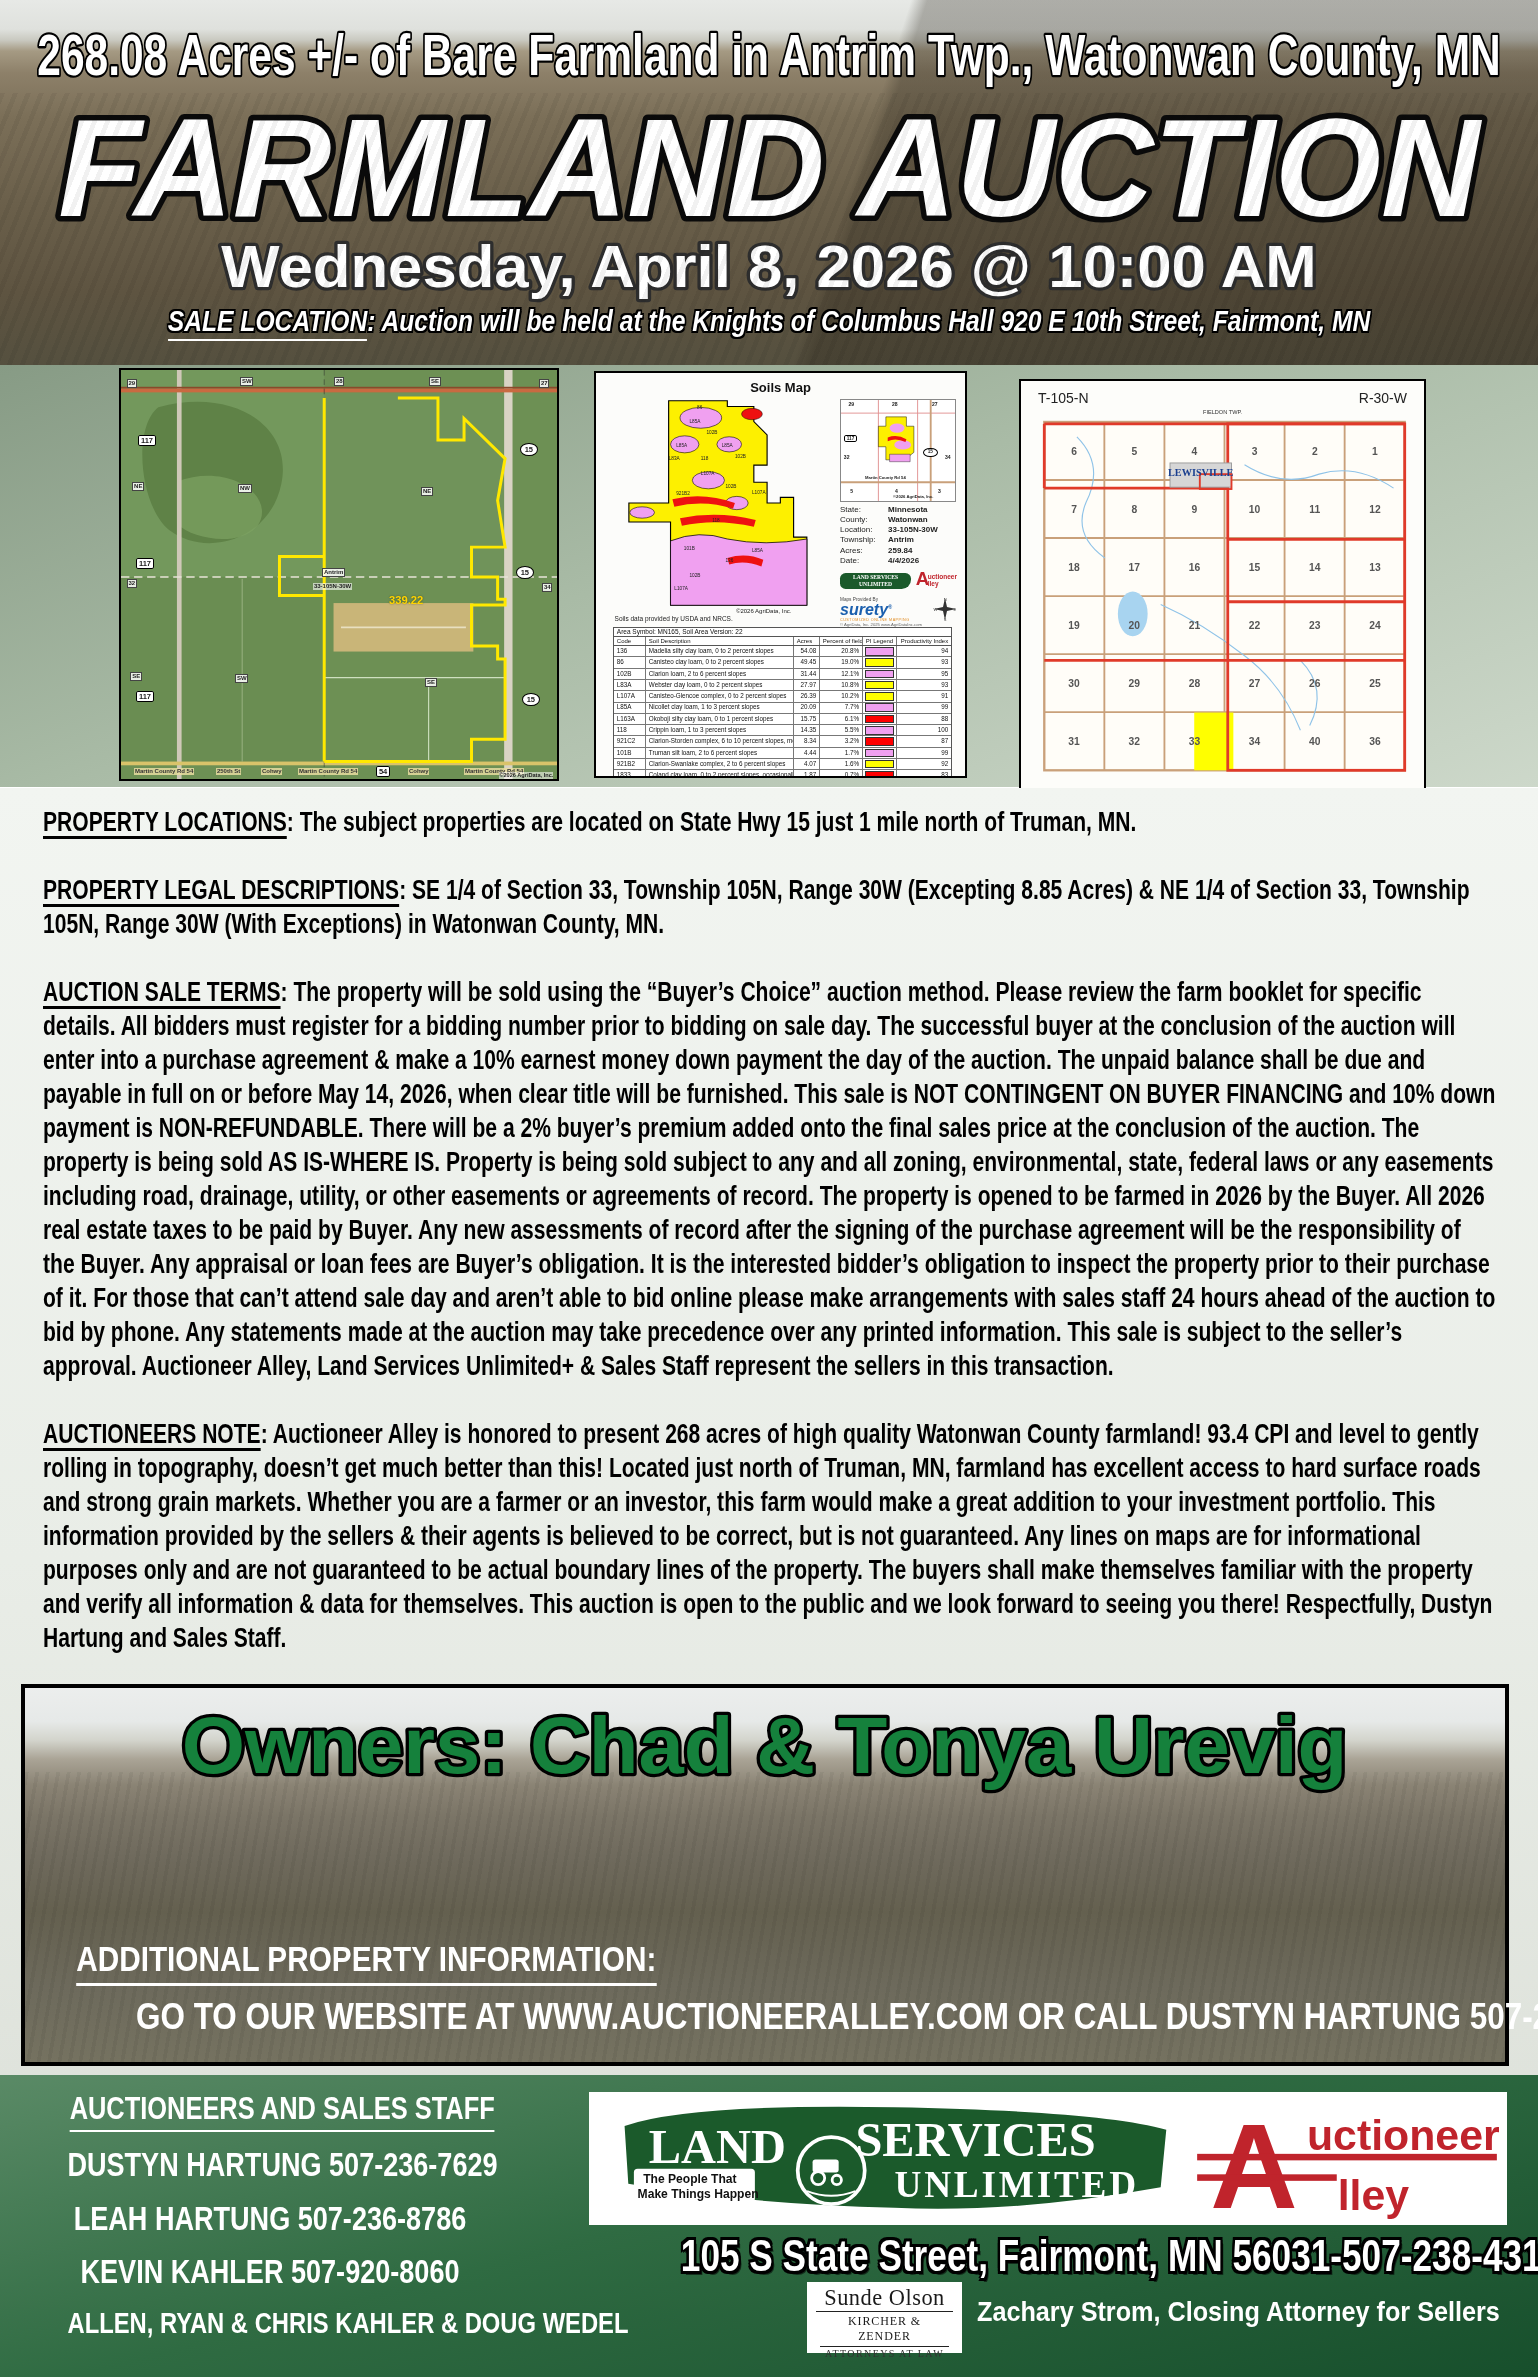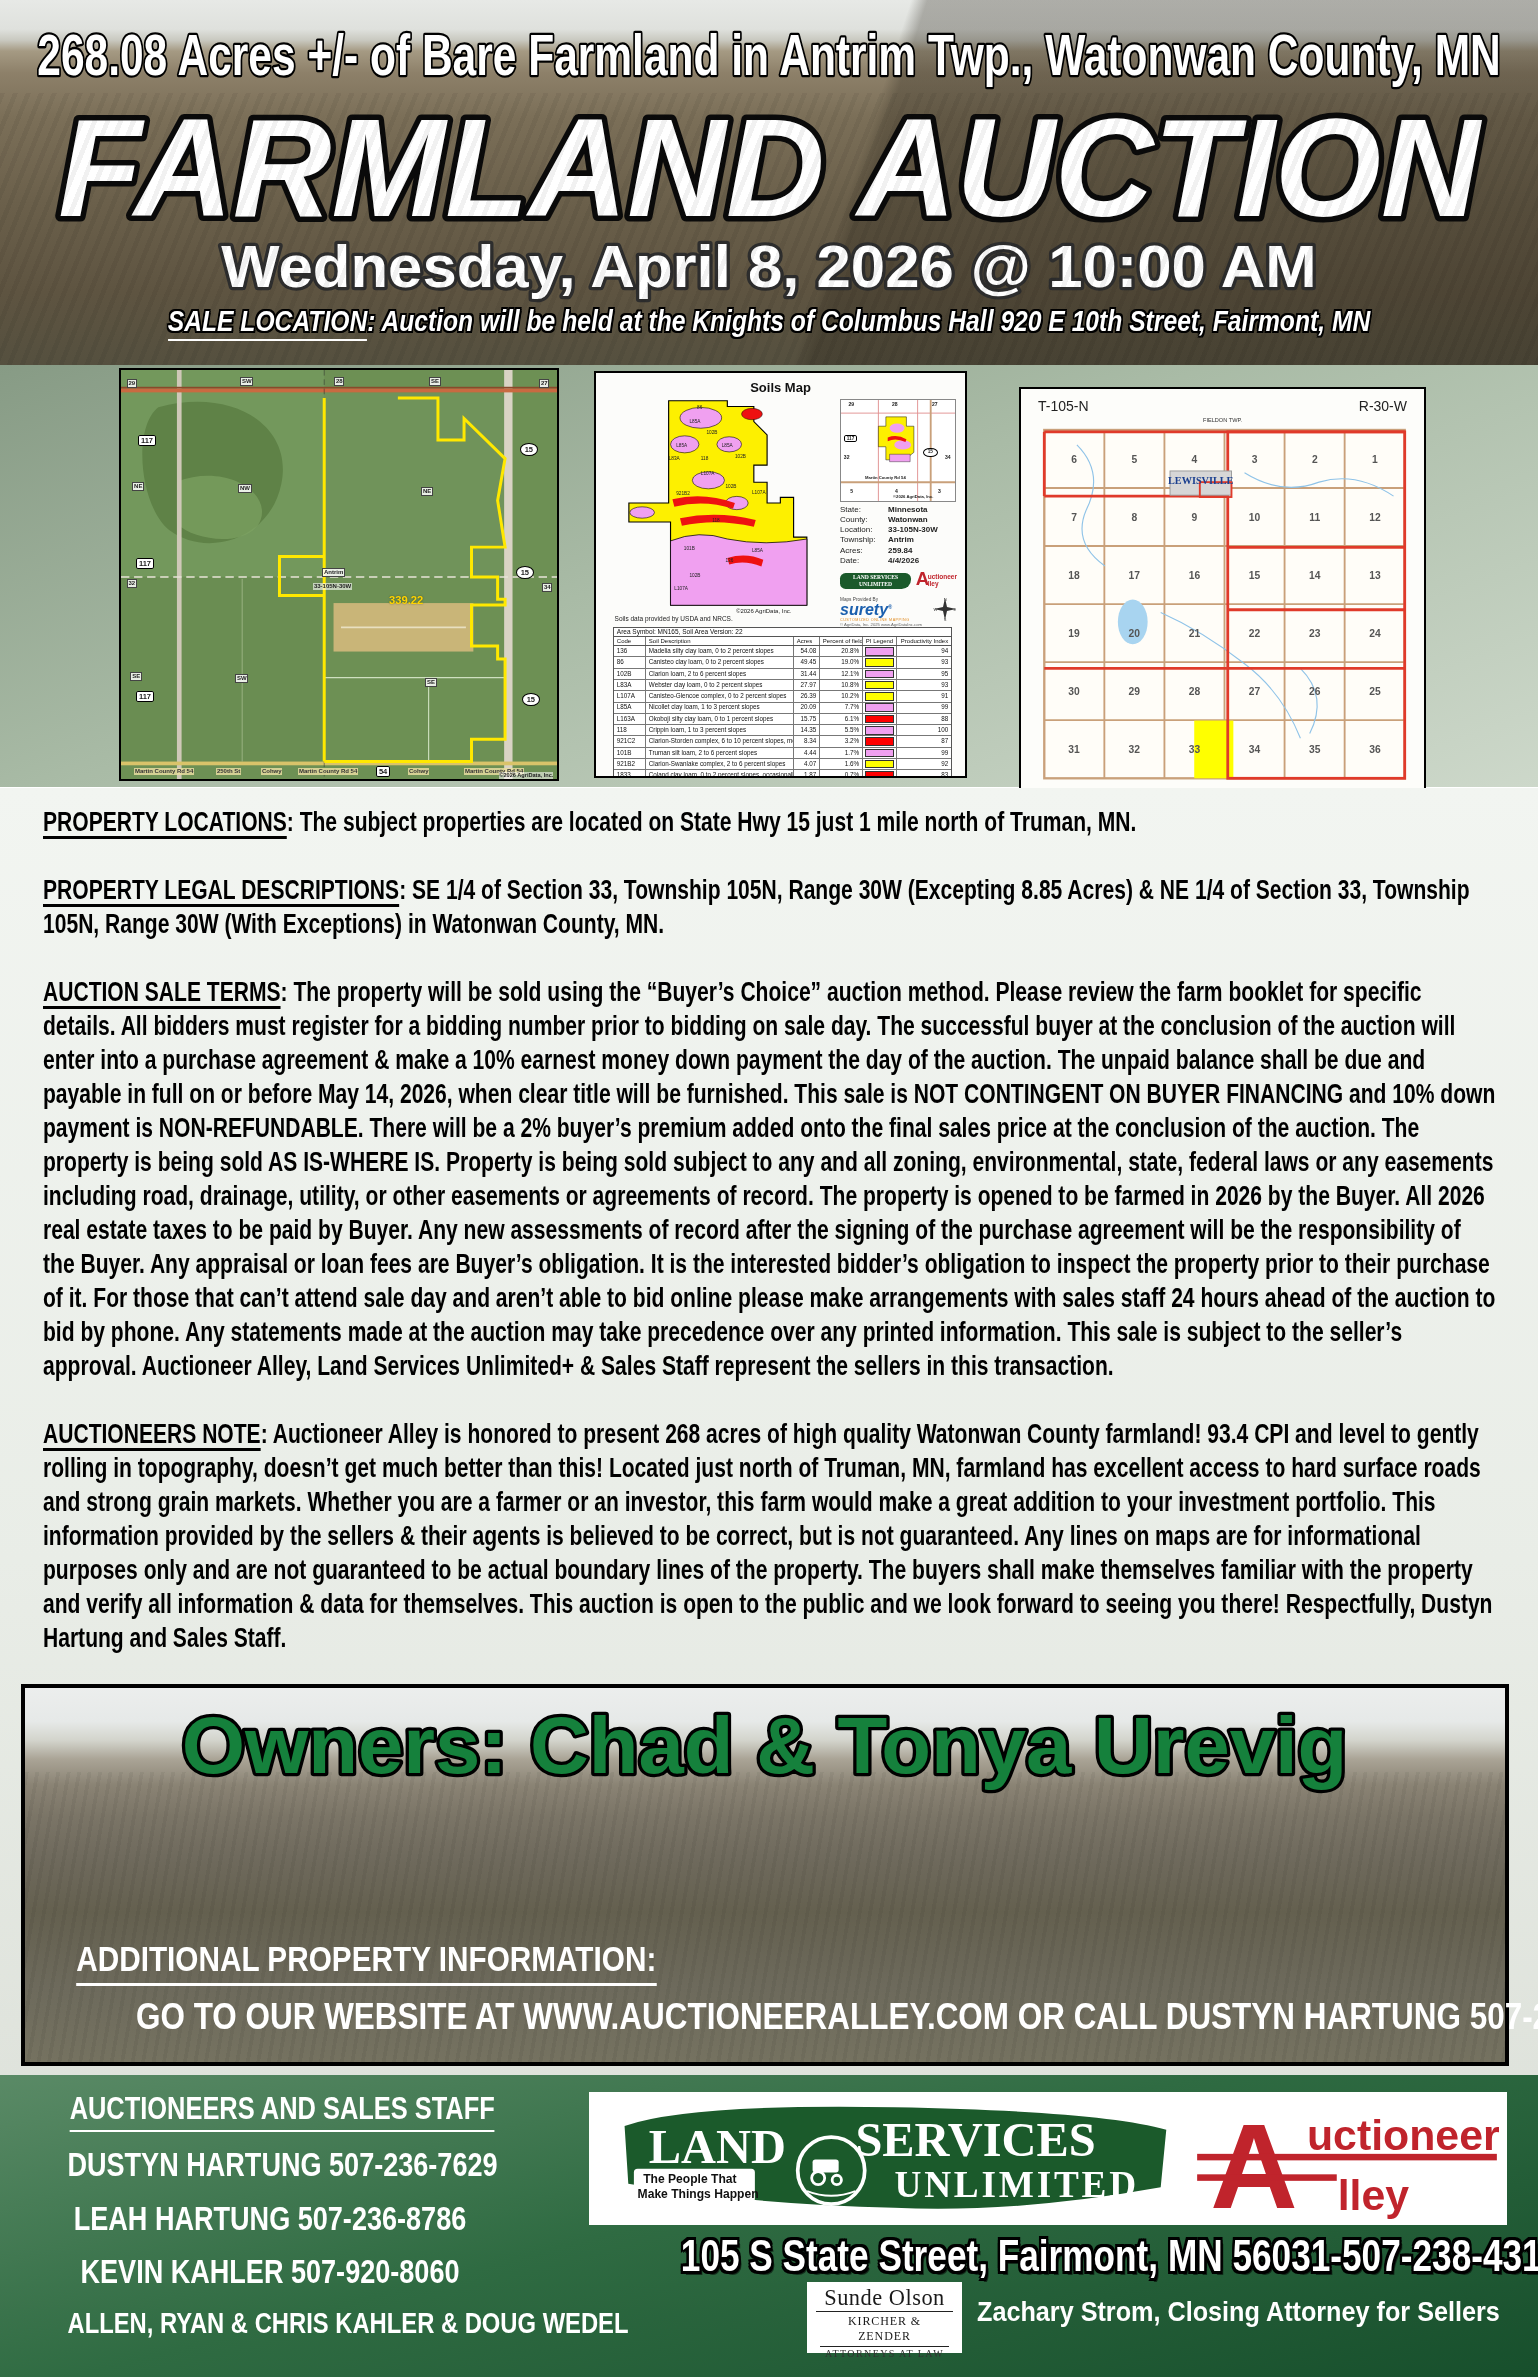--- a/index.html
+++ b/index.html
@@ -21,21 +21,21 @@
   .ol2{text-shadow:-1.9px -1.9px 0 #000,1.9px -1.9px 0 #000,-1.9px 1.9px 0 #000,1.9px 1.9px 0 #000,-1.9px 0 0 #000,1.9px 0 0 #000,0 -1.9px 0 #000,0 1.9px 0 #000;}
   .ol3{text-shadow:-2.8px -2.8px 0 #000,2.8px -2.8px 0 #000,-2.8px 2.8px 0 #000,2.8px 2.8px 0 #000,-2.8px 0 0 #000,2.8px 0 0 #000,0 -2.8px 0 #000,0 2.8px 0 #000,3.7px 3.7px 0 rgba(0,0,0,.55);}
   .uline{border-bottom:2.8px solid #fff;padding-bottom:1.9px;}
 
   
   .maps{position:absolute;left:0;top:365px;width:1538px;height:422px;
       background:linear-gradient(160deg,#879b85 0%,#a9bba6 45%,#cdd8ca 100%);}
   .panel{position:absolute;border:2.8px solid #000;background:#fff;overflow:hidden;}
   .panel-aerial{left:119px;top:2.8px;width:440px;height:413px;}
   .panel-soils{left:594px;top:5.6px;width:373px;height:407px;background:#fcfcfa;}
-  .panel-plat{left:1019px;top:22px;width:407px;height:423px;background:#fdfdfa;}
+  .panel-plat{left:1019px;top:14px;width:407px;height:423px;background:#fdfdfa;}
 
   .alabel{position:absolute;font:bold 7.5px/1.2 "Liberation Sans",sans-serif;color:#222;z-index:4;}
   .alabel.badge{background:#fff;border:0.9px solid #000;border-radius:1.9px;padding:0 1.9px;}
   .alabel.pill{background:#fff;border:0.9px solid #000;border-radius:50%;padding:0.9px 3.7px;}
   .alabel.smbadge{background:rgba(255,255,255,.85);border:0.9px solid #444;padding:0 0.9px;font-size:6px;}
   .alabel.wtxt{font-size:6px;background:rgba(255,255,255,.6);padding:0 0.9px;}
   .alabel.ytxt{color:#ffd400;font-size:11.2px;text-shadow:0 0 1.9px rgba(0,0,0,.45);background:none;}
   .alabel.road{font-size:6px;background:rgba(232,221,160,.85);padding:0 0.9px;color:#333;}
   .alabel.credit{font-size:5.6px;background:rgba(255,255,255,.55);}
 
@@ -607,21 +607,21 @@
           <div class="plat-cell" data-interactable="false">25</div>
 
           <div class="plat-cell" data-interactable="false">31</div>
 
           <div class="plat-cell" data-interactable="false">32</div>
 
           <div class="plat-cell" data-interactable="false">33</div>
 
           <div class="plat-cell" data-interactable="false">34</div>
 
-          <div class="plat-cell" data-interactable="false">35</div>
+          <div class="plat-cell" data-interactable="false">40</div>
 
           <div class="plat-cell" data-interactable="false">36</div>
         </div>
       <div class="plat-bottom" data-interactable="false">MARTIN CO.</div>
     </div>
   </section>
 
   <section class="bodytext" data-interactable="false">
     <div class="paras" data-interactable="false">
       <p data-interactable="false"><span class="plabel" data-interactable="false">PROPERTY LOCATIONS</span><span data-interactable="false">: The subject properties are located on State Hwy 15 just 1 mile north of Truman, MN.</span></p>

